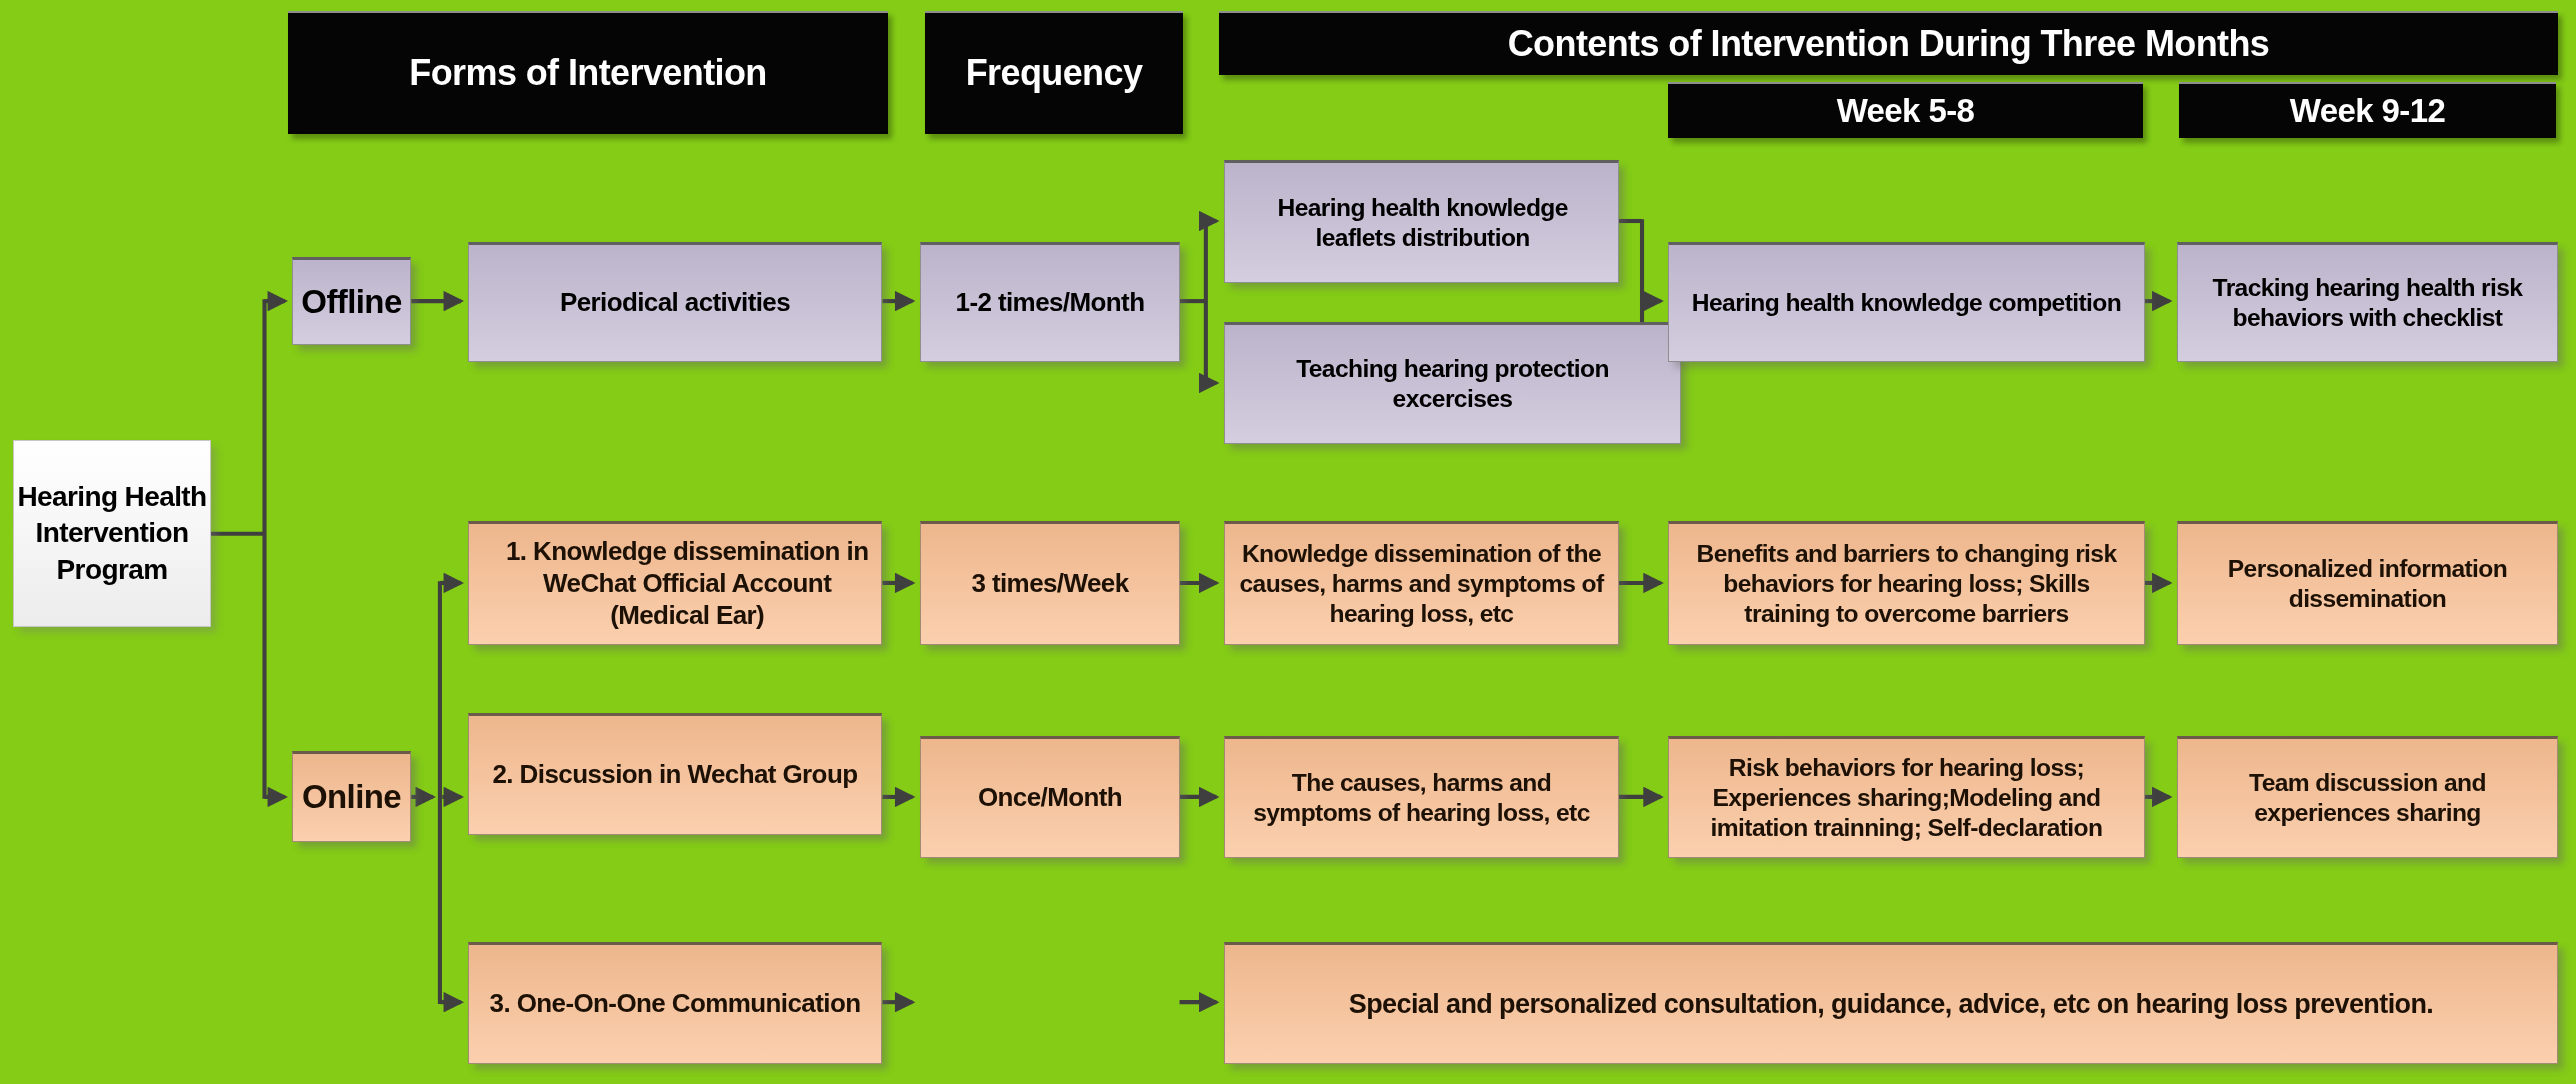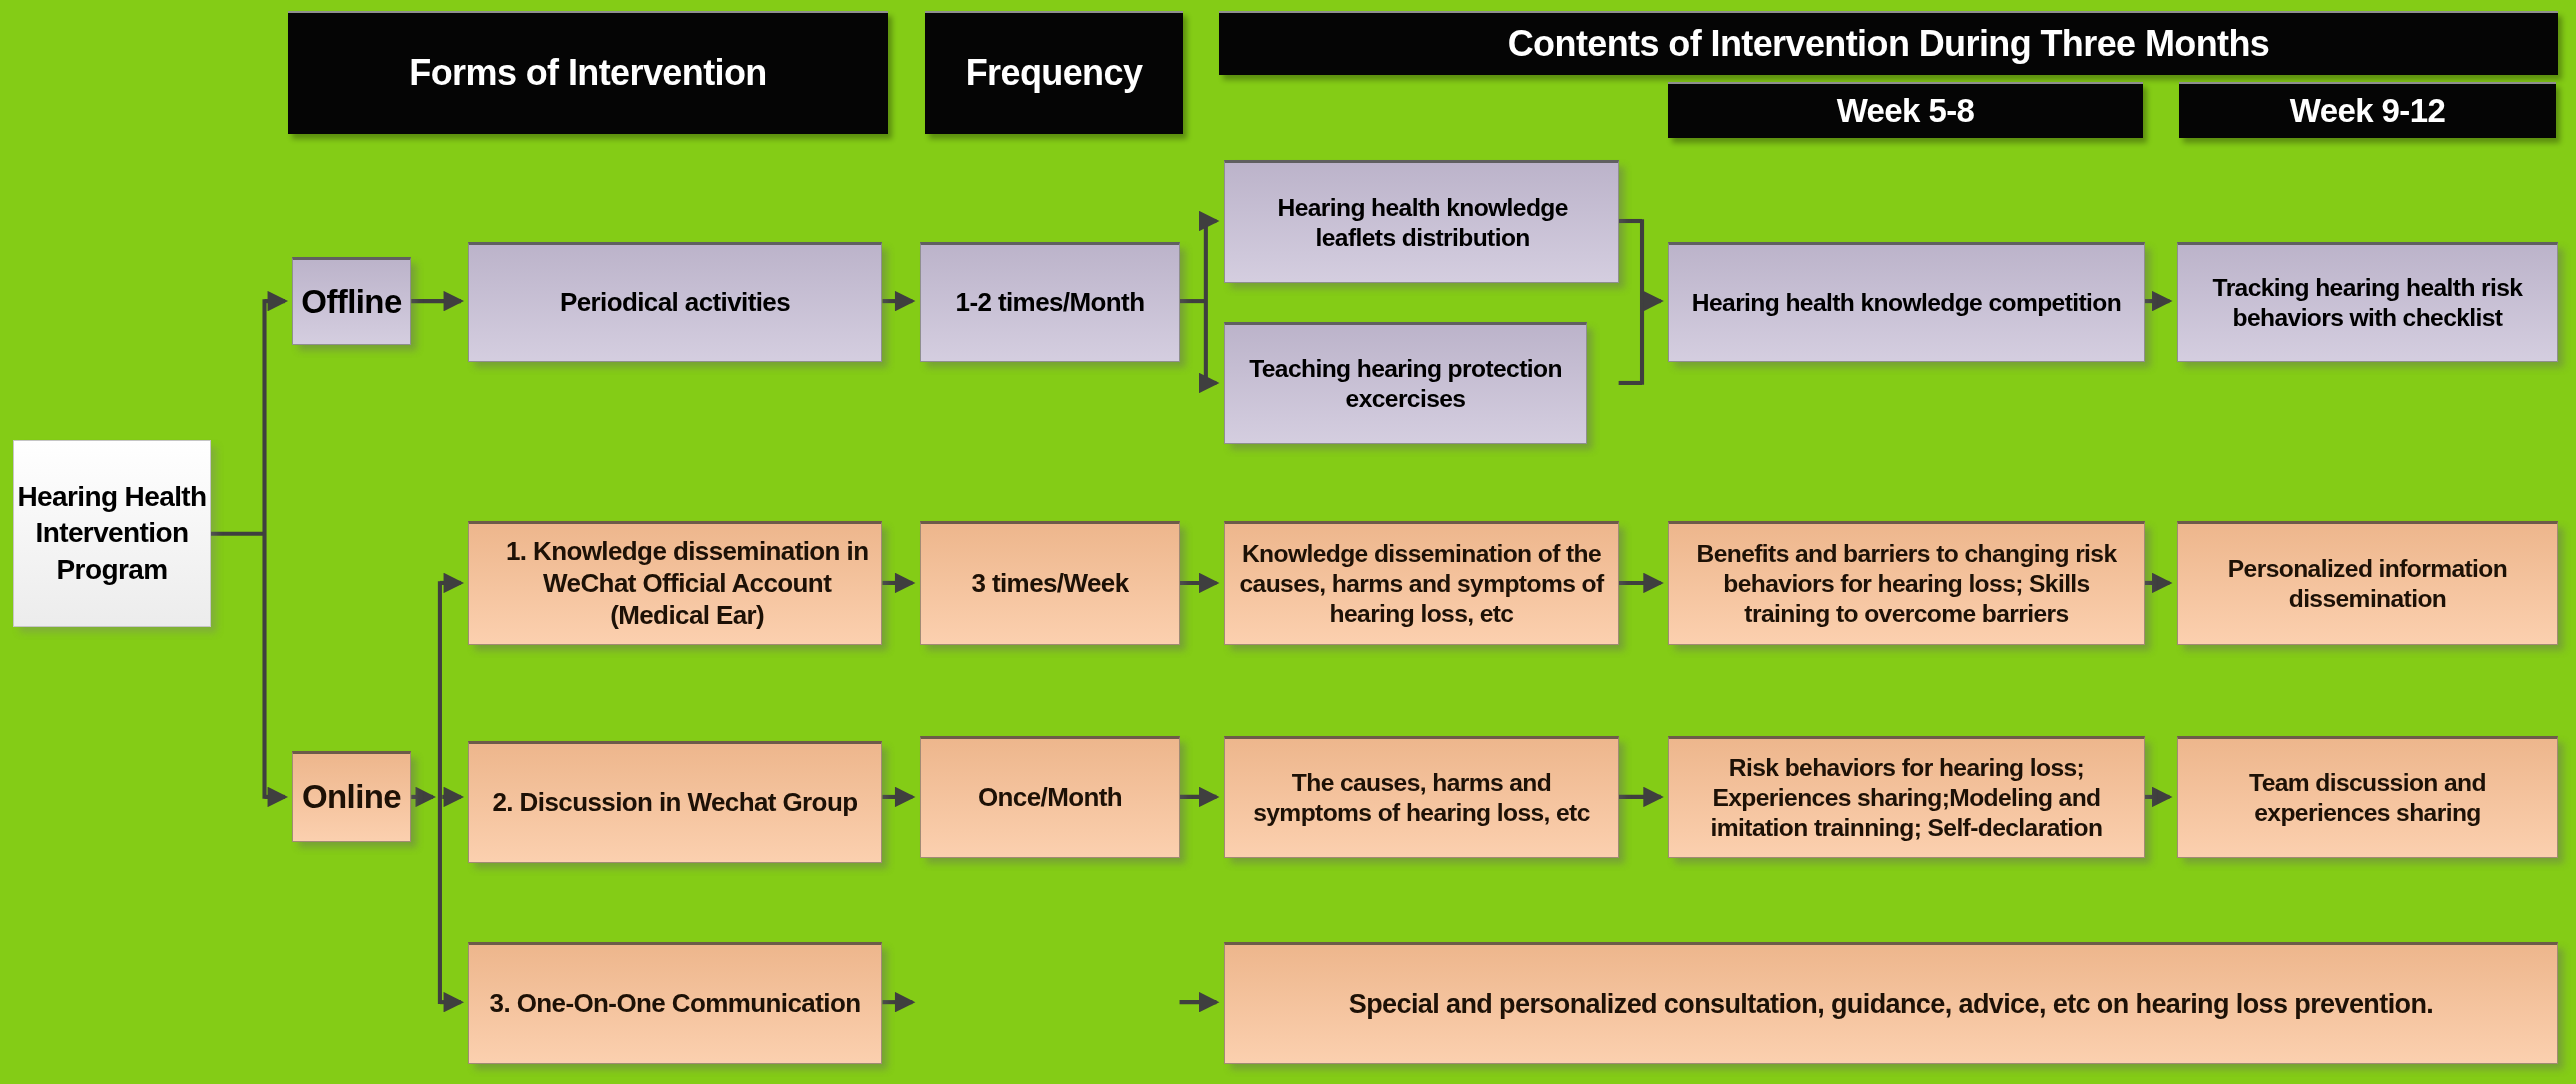--- a/index.html
+++ b/index.html
@@ -97,33 +97,33 @@
   <div class="abs bar" style="left:1219px;top:10.5px;width:1339px;height:64px;">Contents of Intervention During Three Months</div>
   <div class="abs bar week" style="left:1668px;top:82px;width:475px;height:56px;">Week 5-8</div>
   <div class="abs bar week" style="left:2179px;top:82px;width:377px;height:56px;">Week 9-12</div>
 
   <div class="abs rootnode" style="left:13px;top:440px;width:198px;height:187px;">Hearing Health Intervention Program</div>
 
   <div class="abs node lav side-label" style="left:292px;top:257px;width:119px;height:88px;">Offline</div>
   <div class="abs node lav t44" style="left:468px;top:242px;width:414px;height:120px;">Periodical activities</div>
   <div class="abs node lav t44" style="left:920px;top:242px;width:260px;height:120px;">1-2 times/Month</div>
   <div class="abs node lav t42" style="left:1224px;top:160px;width:395px;height:123px;padding-left:14px;">Hearing health knowledge leaflets distribution</div>
-  <div class="abs node lav t42" style="left:1224px;top:322px;width:363px;height:122px;">Teaching hearing protection excercises</div>
+  <div class="abs node lav t42" style="left:1224px;top:322px;width:457px;height:122px;">Teaching hearing protection excercises</div>
   <div class="abs node lav t42" style="left:1668px;top:242px;width:477px;height:120px;">Hearing health knowledge competition</div>
   <div class="abs node lav t42" style="left:2177px;top:242px;width:381px;height:120px;">Tracking hearing health risk behaviors  with checklist</div>
 
   <div class="abs node org side-label" style="left:292px;top:751px;width:119px;height:91px;">Online</div>
 
   <div class="abs node org t44" style="left:468px;top:521px;width:414px;height:124px;padding-left:36px;">1. Knowledge dissemination in WeChat Official Account (Medical Ear)</div>
   <div class="abs node org t44" style="left:920px;top:521px;width:260px;height:124px;">3 times/Week</div>
   <div class="abs node org t42" style="left:1224px;top:521px;width:395px;height:124px;">Knowledge dissemination of the causes, harms and symptoms of hearing loss, etc</div>
   <div class="abs node org t42" style="left:1668px;top:521px;width:477px;height:124px;">Benefits and barriers to changing risk behaviors for hearing loss; Skills training to overcome barriers</div>
   <div class="abs node org t42" style="left:2177px;top:521px;width:381px;height:124px;">Personalized information dissemination</div>
 
-  <div class="abs node org t44" style="left:468px;top:741px;width:414px;height:122px;">2. Discussion in Wechat Group</div>
+  <div class="abs node org t44" style="left:468px;top:713px;width:414px;height:122px;">2. Discussion in Wechat Group</div>
   <div class="abs node org t44" style="left:920px;top:736px;width:260px;height:122px;">Once/Month</div>
   <div class="abs node org t42" style="left:1224px;top:736px;width:395px;height:122px;">The causes, harms and symptoms of hearing loss, etc</div>
   <div class="abs node org t42" style="left:1668px;top:736px;width:477px;height:122px;">Risk behaviors for hearing loss; Experiences sharing;Modeling and imitation trainning; Self-declaration</div>
   <div class="abs node org t42" style="left:2177px;top:736px;width:381px;height:122px;">Team discussion and experiences sharing</div>
 
   <div class="abs node org t44" style="left:468px;top:942px;width:414px;height:122px;">3. One-On-One Communication</div>
   <div class="abs node org t46" style="left:1224px;top:942px;width:1334px;height:122px;">Special and personalized consultation, guidance, advice, etc on hearing loss prevention.</div>
 
 </div>
 

